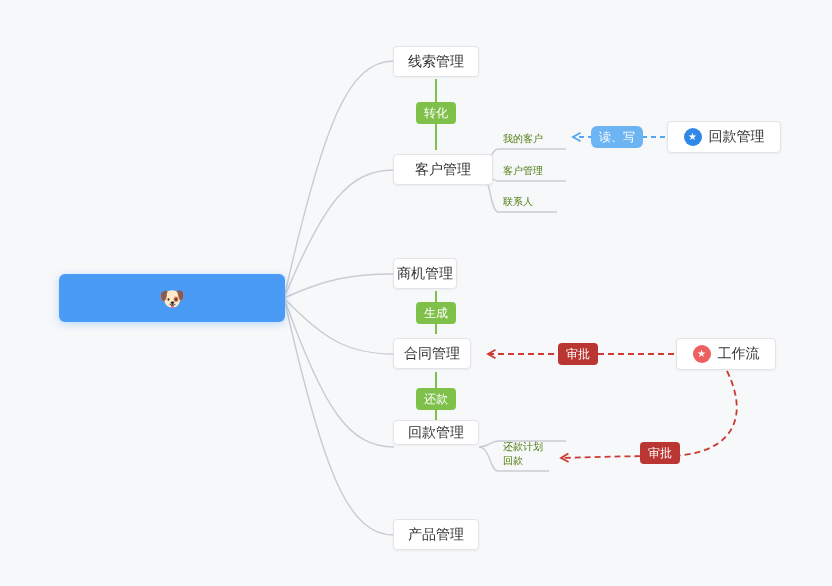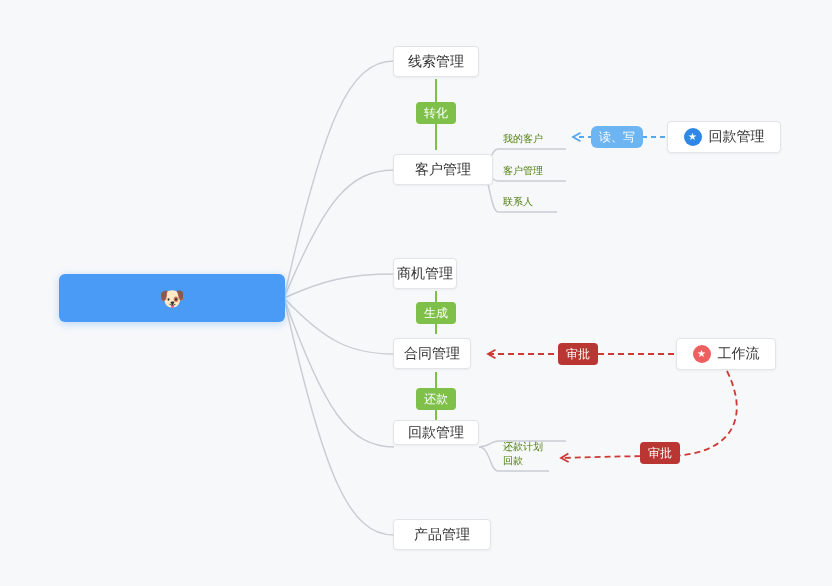--- a/index.html
+++ b/index.html
@@ -108,21 +108,21 @@
 
   <div class="root-node">
     <span class="root-emoji">🐶</span>
   </div>
 
   <div class="node" style="left:393px;top:46px;width:86px;height:31px">线索管理</div>
   <div class="node" style="left:393px;top:154px;width:100px;height:31px">客户管理</div>
   <div class="node" style="left:393px;top:258px;width:64px;height:31px">商机管理</div>
   <div class="node" style="left:393px;top:338px;width:78px;height:31px">合同管理</div>
   <div class="node" style="left:393px;top:420px;width:86px;height:25px">回款管理</div>
-  <div class="node" style="left:393px;top:519px;width:98px;height:31px">产品管理</div>
+  <div class="node" style="left:393px;top:519px;width:86px;height:31px">产品管理</div>
 
   <div class="node side" style="left:667px;top:121px;width:114px;height:32px">
     <span class="icon-circle blue">★</span>
     <span>回款管理</span>
   </div>
   <div class="node side" style="left:676px;top:338px;width:100px;height:32px">
     <span class="icon-circle red">★</span>
     <span>工作流</span>
   </div>
 

